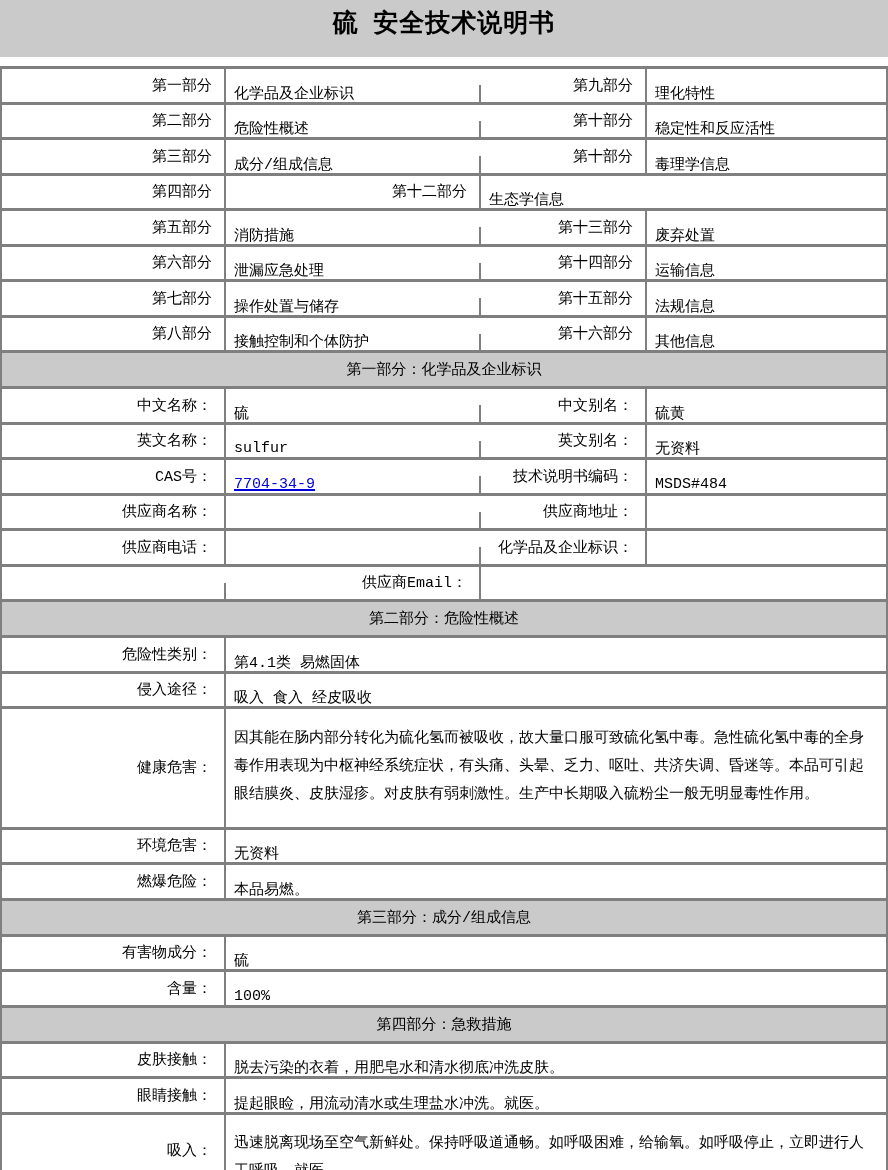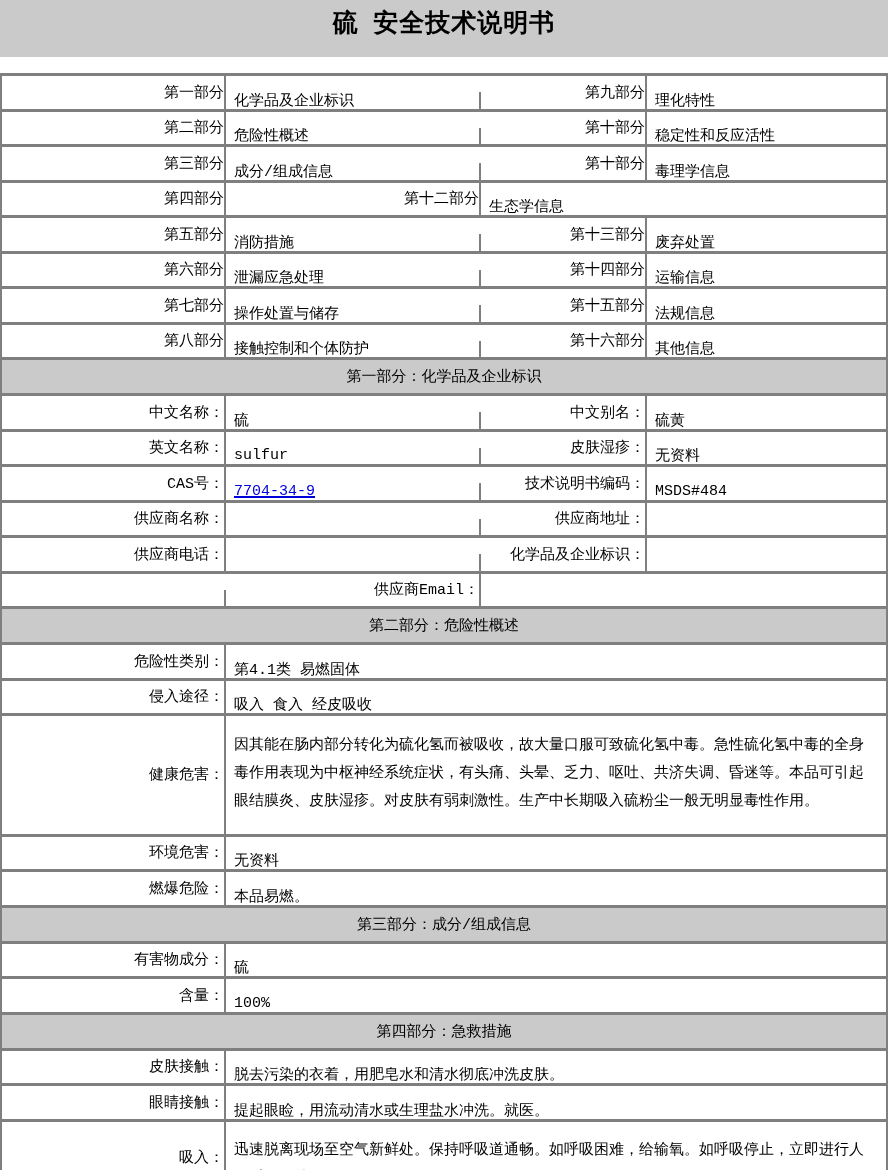--- a/index.html
+++ b/index.html
@@ -10,21 +10,21 @@
   }
   html,body{margin:0;padding:0;background:#ffffff;}
   body{
     width:888px;height:1170px;overflow:hidden;
     font-family:"Liberation Mono","DejaVu Sans Mono",monospace;
     color:var(--text);
     font-size:15px;
   }
   .title-band{
     width:888px;height:57px;background:var(--band);
-    margin-bottom:16px;
+    margin-bottom:9px;
     display:flex;justify-content:center;align-items:flex-start;
   }
   .title-band h1{
     margin:0;padding-top:7px;
     font-size:25px;font-weight:bold;line-height:32px;
     white-space:pre;letter-spacing:1px;
     font-family:"Liberation Serif","DejaVu Serif",serif;
   }
   .doc-table{
     width:888px;box-sizing:border-box;
@@ -38,21 +38,21 @@
     height:35.5px;
     border-bottom:3px solid var(--border);
   }
   .row4{grid-template-columns:224px 255px 166px 239px;}
   .row2{grid-template-columns:224px 660px;}
   .c{
     display:flex;align-items:center;box-sizing:border-box;
     overflow:hidden;
   }
   .c.sep{border-right:2px solid var(--border);}
-  .lbl{justify-content:flex-end;text-align:center;}
+  .lbl{justify-content:flex-end;padding-right:12px;text-align:center;}
   .val{justify-content:flex-start;padding-left:8px;padding-right:8px;margin-top:16px;}
   .band{
     display:flex;justify-content:center;align-items:center;
     background:var(--band);
     height:36px;box-sizing:border-box;
     border-bottom:3px solid var(--border);
   }
   .r.tall{height:120.5px;}
   .r.tall .val{line-height:28px;padding-top:2px;padding-bottom:20px;}
   .r.last{height:71px;border-bottom:none;}
@@ -127,21 +127,21 @@
 
     <div class="r row4">
       <div class="c lbl sep">中文名称：</div>
       <div class="c val sep">硫</div>
       <div class="c lbl sep">中文别名：</div>
       <div class="c val">硫黄</div>
     </div>
     <div class="r row4">
       <div class="c lbl sep">英文名称：</div>
       <div class="c val sep">sulfur</div>
-      <div class="c lbl sep">皮肤湿疹：</div>
+      <div class="c lbl sep">英文别名：</div>
       <div class="c val">无资料</div>
     </div>
     <div class="r row4">
       <div class="c lbl sep">CAS号：</div>
       <div class="c val sep">
         <span class="link">7704-34-9</span>
       </div>
       <div class="c lbl sep">技术说明书编码：</div>
       <div class="c val">MSDS#484</div>
     </div>

